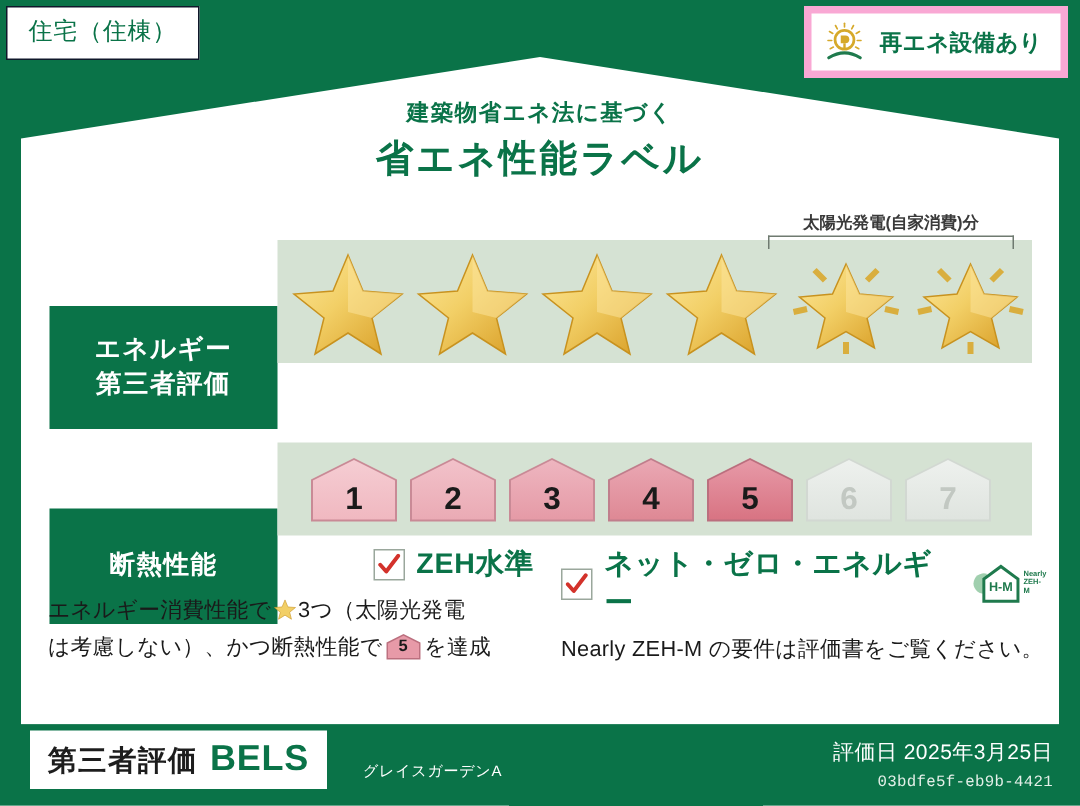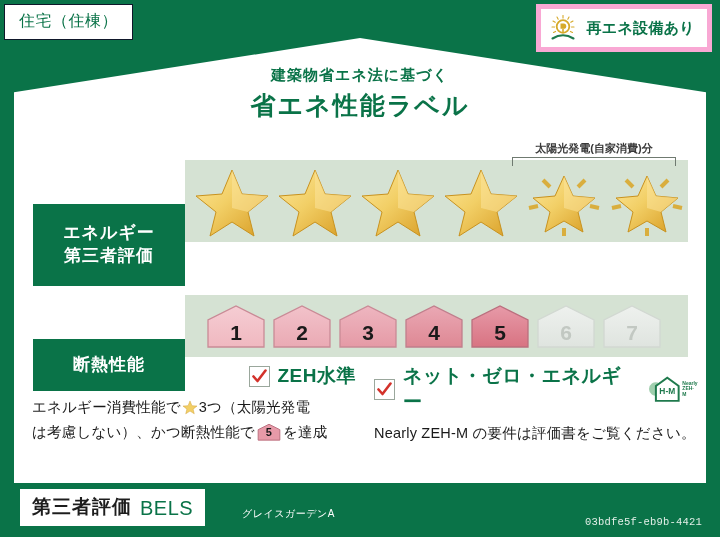--- a/index.html
+++ b/index.html
@@ -100,21 +100,21 @@
     font-size:11px; color:#3a3a3a; white-space:nowrap;font-weight:bold;
   }
   .solar-bracket {
     position:absolute; right:12px; top:-3px;
     width:164px; height:9px;
     border:1.5px solid #6f7a70;
     border-bottom:none;
   }
 
   
-  .ins-row .rate-label { height:52px; }
+  .ins-row .rate-label { height:77px; }
   .ins-row .rate-panel { height:62px; padding-left:20px; }
   .houses { display:flex; align-items:flex-end; gap:4px; }
   .house-chip { position:relative; width:62px; height:46px; }
   .house-chip svg { position:absolute; left:0; top:0; }
   .house-chip .num {
     position:absolute; left:0; right:0; bottom:4px;
     text-align:center; font-weight:bold; font-size:21px;
     color:#1a1a1a;
   }
   .house-chip.off .num { color:#c2c8c2; }
@@ -149,21 +149,21 @@
   .zehm-sub { font-size:5px; color:#1f7a4d; line-height:1.1; font-weight:bold; }
 
   
   .footer { position:absolute; left:0; right:0; bottom:0; height:54px; z-index:6; }
   .bels-box {
     position:absolute; left:20px; bottom:11px;
     background:#ffffff; padding:5px 12px 6px 12px;
     display:flex; align-items:flex-end; gap:8px;
   }
   .bels-jp { font-weight:bold; font-size:19px; color:#1d1d1d; letter-spacing:1px; }
-  .bels-en { font-weight:normal; font-size:20px; color:#0a7348; letter-spacing:0.5px; }
+  .bels-en { font-weight:bold; font-size:24px; color:#0a7348; letter-spacing:0.5px; }
   .property-name {
     position:absolute; left:242px; bottom:16px;
     color:#ffffff; font-size:10px; letter-spacing:0.5px;
   }
   .eval-date {
     position:absolute; right:18px; bottom:26px;
     color:#ffffff; font-size:14px; letter-spacing:0.3px;
   }
   .eval-id {
     position:absolute; right:18px; bottom:9px;
@@ -421,16 +421,17 @@
     </div>
 
   </div>
 
   <div class="footer">
     <div class="bels-box">
       <span class="bels-jp">第三者評価</span>
       <span class="bels-en">BELS</span>
     </div>
     <div class="property-name">グレイスガーデンA</div>
+    <div class="eval-date">評価日 2025年3月25日</div>
     <div class="eval-id">03bdfe5f-eb9b-4421</div>
   </div>
 
 </div>
 
 </body></html>

